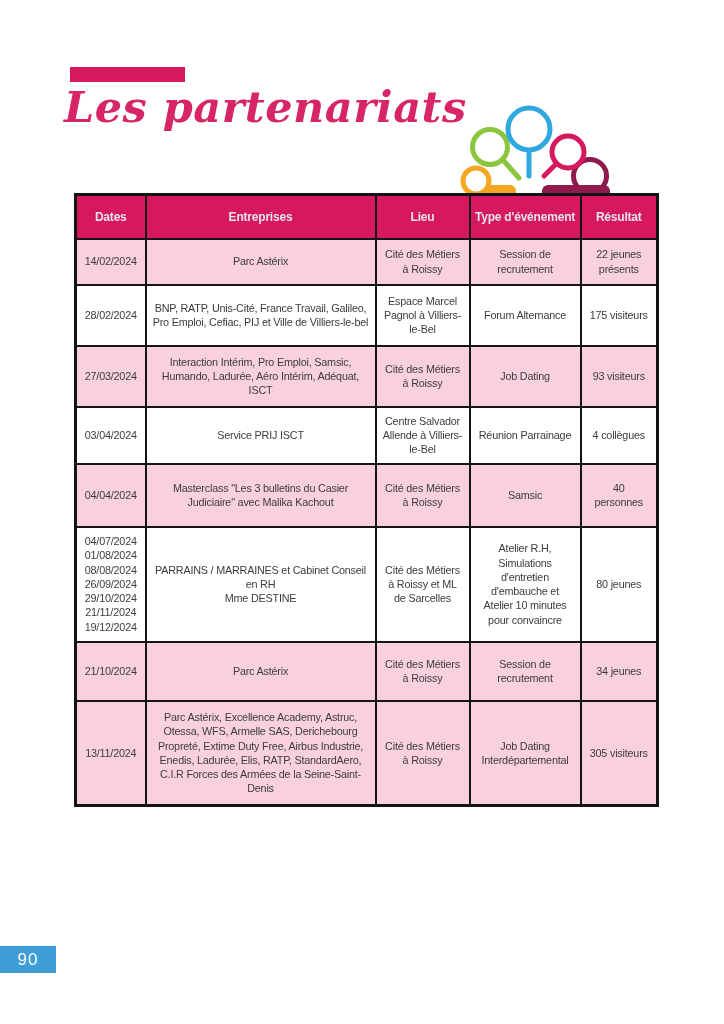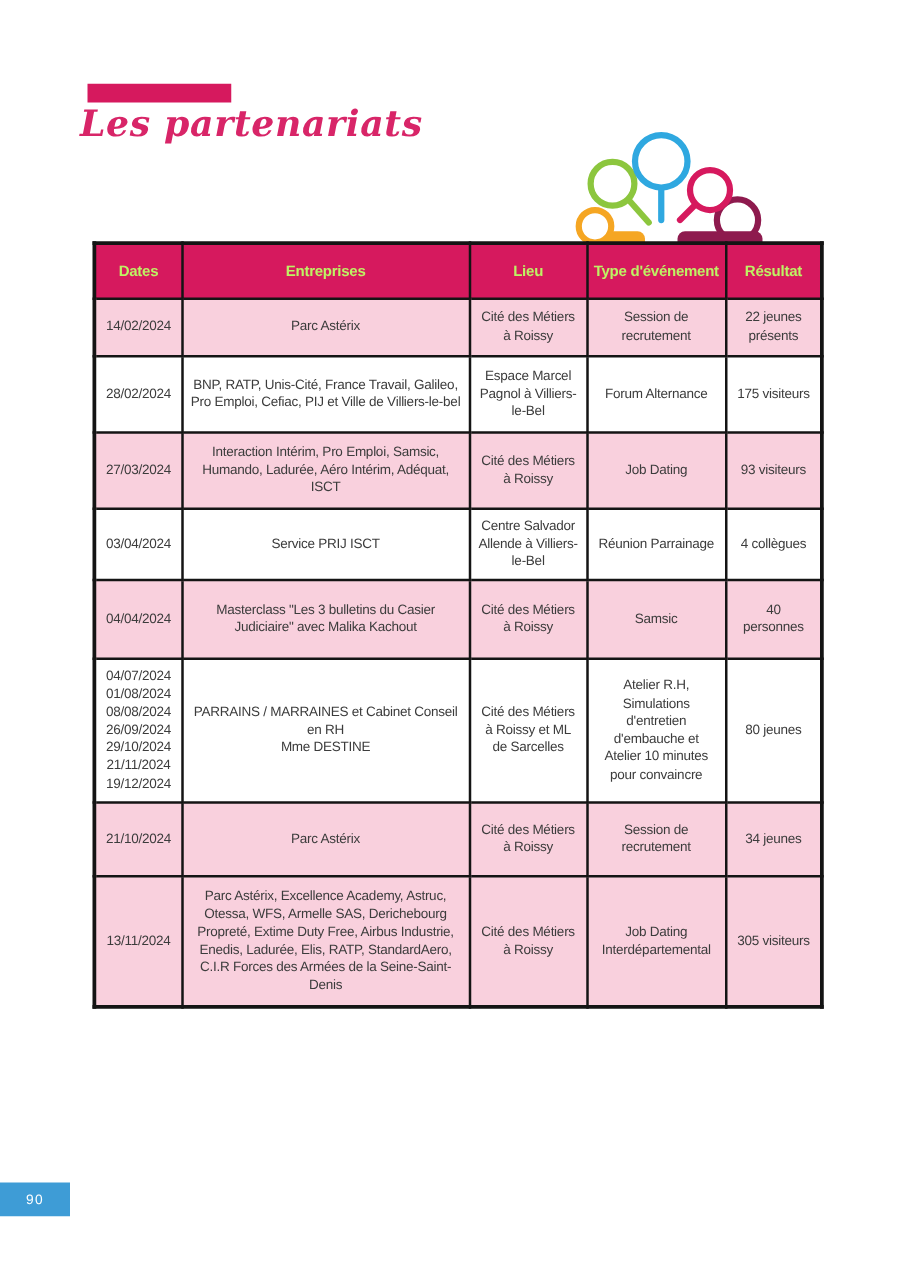--- a/index.html
+++ b/index.html
@@ -7,48 +7,48 @@
     width:724px;height:1024px;background:#ffffff;position:relative;
     font-family:"Liberation Sans",sans-serif;overflow:hidden;
   }
   .accent-bar{
     position:absolute;left:70px;top:67px;width:115px;height:15px;
     background:#D6195E;
   }
   .page-title{
     position:absolute;left:64px;top:82px;margin:0;
     font-family:"DejaVu Serif",serif;font-style:italic;font-weight:bold;
-    font-size:29px;color:#D82568;letter-spacing:0.5px;white-space:nowrap;
+    font-size:43px;color:#D82568;letter-spacing:0.5px;white-space:nowrap;
   }
   .people-svg{
     position:absolute;left:452px;top:96px;width:166px;height:99px;
   }
   table.partners{
     position:absolute;left:74px;top:193px;width:582px;
     border-collapse:collapse;table-layout:fixed;
     border:3px solid #141414;
   }
   table.partners th, table.partners td{
     border:2px solid #141414;
   }
   table.partners th{
-    background:#D6195E;color:#bef264;font-weight:bold;font-size:12px;
+    background:#D6195E;color:#e5e5e5;font-weight:bold;font-size:12px;
     letter-spacing:-0.2px;white-space:nowrap;padding:2px 1px;text-align:center;
     vertical-align:middle;
   }
   table.partners td{
     font-size:10.8px;color:#3c3c3c;text-align:center;vertical-align:middle;
     padding:3px 6px;line-height:1.32;letter-spacing:-0.2px;white-space:pre-line;
     background:#ffffff;
   }
   tr.pink td{background:#F9D0DD;}
   .page-badge{
     position:absolute;left:0;top:946px;width:56px;height:27px;
     background:#3E9CD6;color:#ffffff;display:flex;align-items:center;
-    justify-content:center;font-size:11px;letter-spacing:1px;
+    justify-content:center;font-size:17px;letter-spacing:1px;
   }
 </style>
 </head>
 <body>
 
 <div class="accent-bar"></div>
 
 <h1 class="page-title">Les partenariats</h1>
 
 <svg class="people-svg" viewBox="0 0 166 99" aria-hidden="true">

